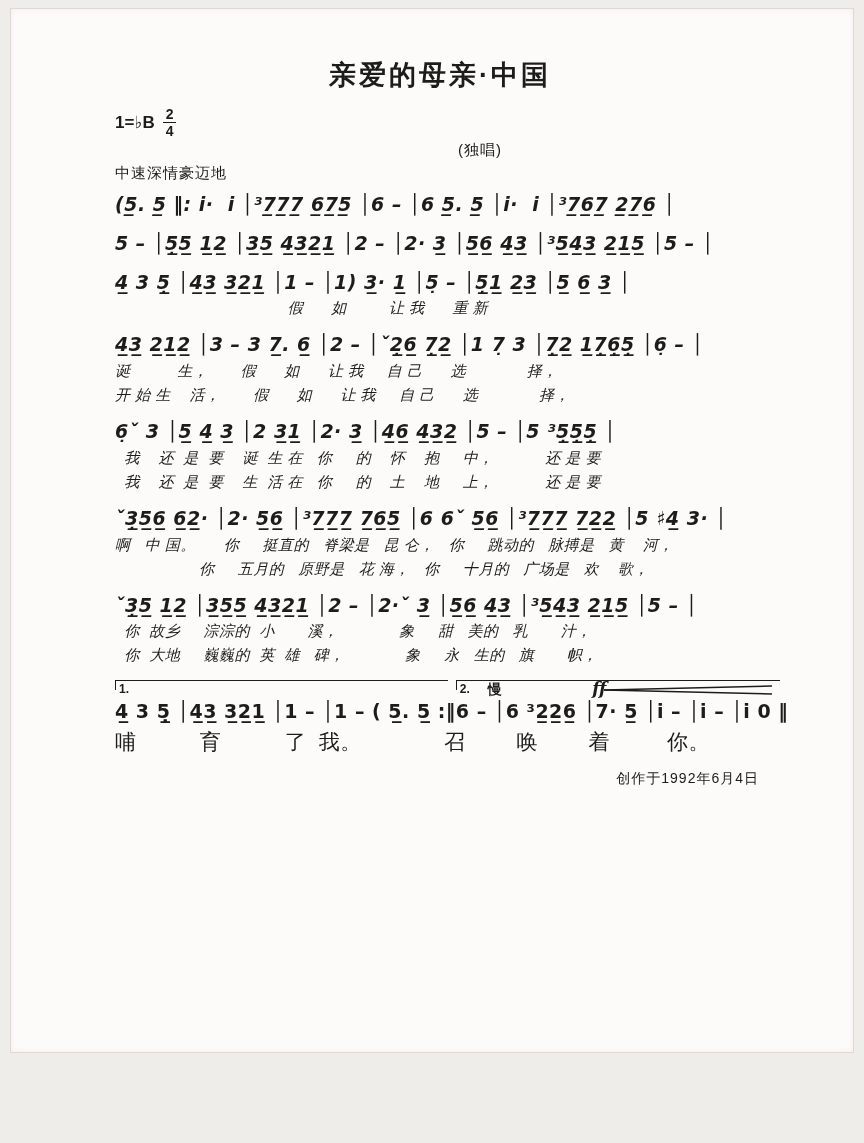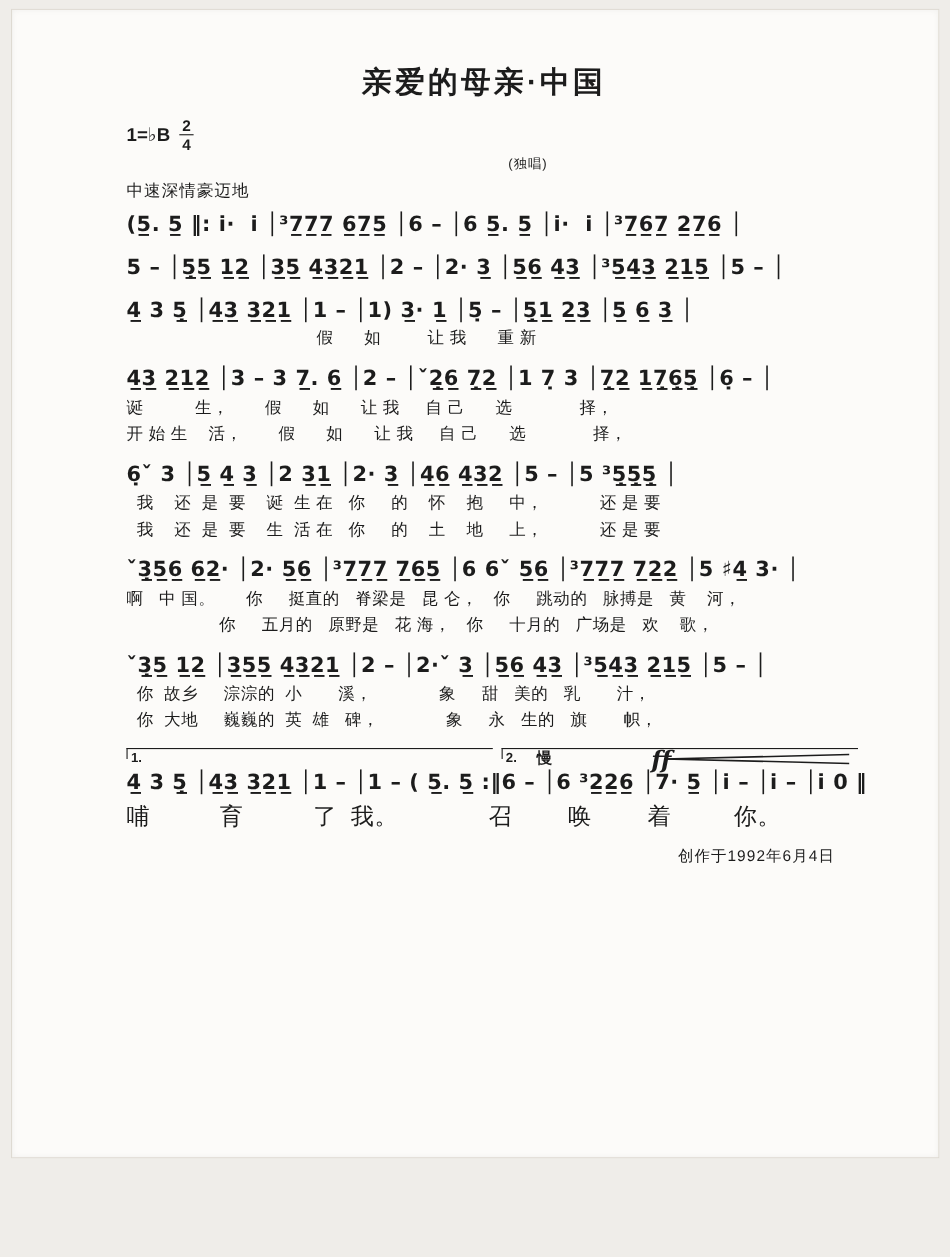--- a/index.html
+++ b/index.html
@@ -22,43 +22,43 @@
     text-align:center;font-size:27px;font-weight:bold;letter-spacing:3px;
     margin:0 0 14px 0;
   }
   .header-row{display:flex;justify-content:space-between;align-items:flex-start;margin-bottom:10px;gap:41px;}
   .head-left{min-width:200px;}
   .keysig{font-size:17px;font-weight:bold;display:flex;align-items:center;gap:8px;}
   .meter{display:inline-flex;flex-direction:column;align-items:center;font-size:14px;font-weight:bold;line-height:1;}
   .meter .num{border-bottom:1.5px solid #1c1c1c;padding:0 3px 1px 3px;}
   .meter .den{padding-top:1px;}
   .tempo{font-size:15px;margin-top:26px;letter-spacing:1px;}
-  .perf{font-size:12px;letter-spacing:1px;margin-top:34px;}
+  .perf{font-size:15px;letter-spacing:1px;margin-top:34px;}
   .credits{font-size:14px;line-height:1.55;text-align:left;min-width:120px;}
-  .systems{margin-top:6px;}
+  .systems{margin-top:6px;font-style:italic;}
   .system{margin-bottom:15px;}
   .notation{
     font-family:"DejaVu Sans",sans-serif;font-weight:bold;font-size:19px;
     white-space:pre;letter-spacing:.5px;line-height:1.25;
   }
   .lyric{
     font-size:15px;white-space:pre;letter-spacing:.5px;line-height:1.4;margin-top:3px;
   }
   .lyric:empty{display:none;}
   .final-system{display:flex;margin-bottom:4px;}
   .volta{position:relative;padding-top:20px;}
   .volta::before{
     content:"";position:absolute;top:0;left:0;right:8px;height:9px;
     border-top:1.5px solid #1c1c1c;border-left:1.5px solid #1c1c1c;
   }
   .volta-label{position:absolute;top:2px;left:4px;font-size:12px;font-weight:bold;}
   .volta-tempo{position:absolute;top:1px;left:32px;font-size:14px;font-weight:bold;}
   .volta-dyn{
     position:absolute;top:-2px;left:41%;
-    font-family:"DejaVu Serif",serif;font-style:italic;font-weight:bold;font-size:22px;
+    font-family:"DejaVu Serif",serif;font-style:italic;font-weight:bold;font-size:17px;
   }
   .cresc{position:absolute;top:4px;right:14px;}
   .final-lyric{font-size:21px;white-space:pre;letter-spacing:.5px;margin:4px 0 10px 0;}
   .footer{margin-top:14px;}
   .signature{
     text-align:center;padding-left:60px;
     font-family:"DejaVu Serif",serif;font-style:italic;font-weight:bold;
     font-size:32px;letter-spacing:6px;
   }
   .date{text-align:right;font-size:14px;margin-top:14px;padding-right:6px;letter-spacing:1px;}

